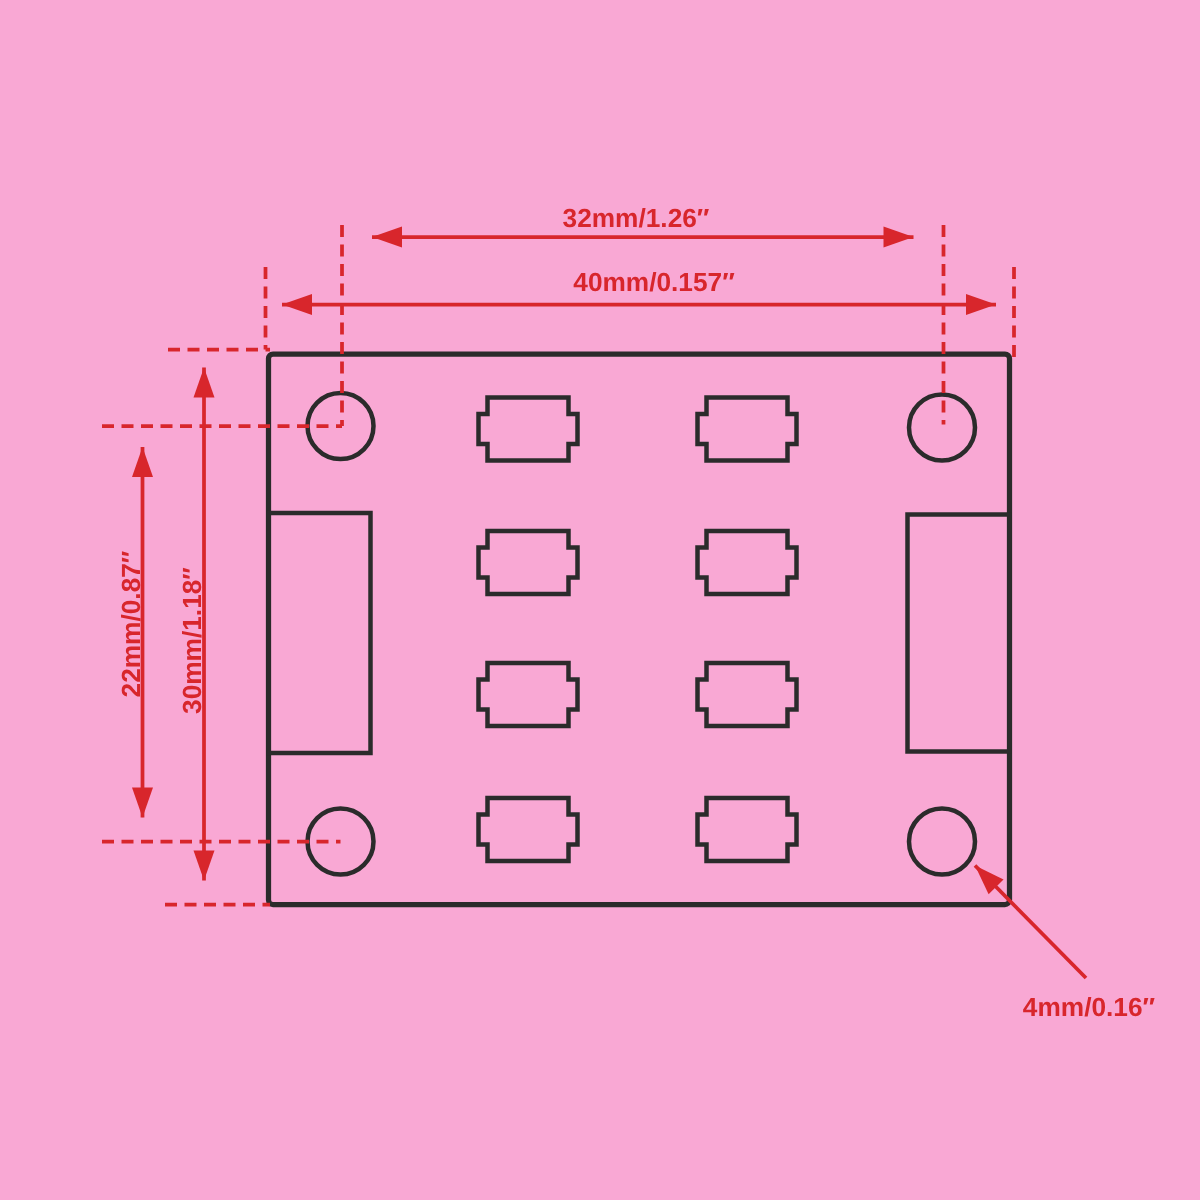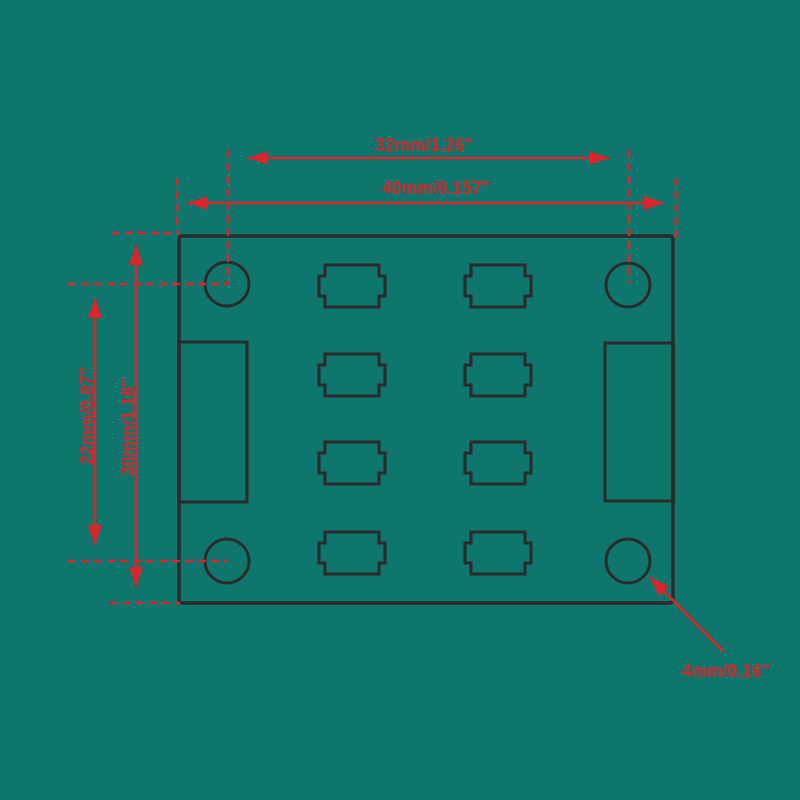--- a/index.html
+++ b/index.html
@@ -8,21 +8,21 @@
     background: #ffffff;
     width: 800px;
     height: 800px;
     overflow: hidden;
     font-family: "Liberation Sans", sans-serif;
   }
   .canvas-wrap {
     position: relative;
     width: 800px;
     height: 800px;
-    background: #0f766e;
+    background: #f9a8d4;
   }
   svg { display: block; }
   .dim-label {
     font-family: "Liberation Sans", sans-serif;
     font-size: 17.5px;
     font-weight: 700;
     fill: #d8262c;
   }
   .outline { stroke: #2b2b2b; fill: none; }
   .dimline { stroke: #d8262c; stroke-width: 2.5; fill: none; }

